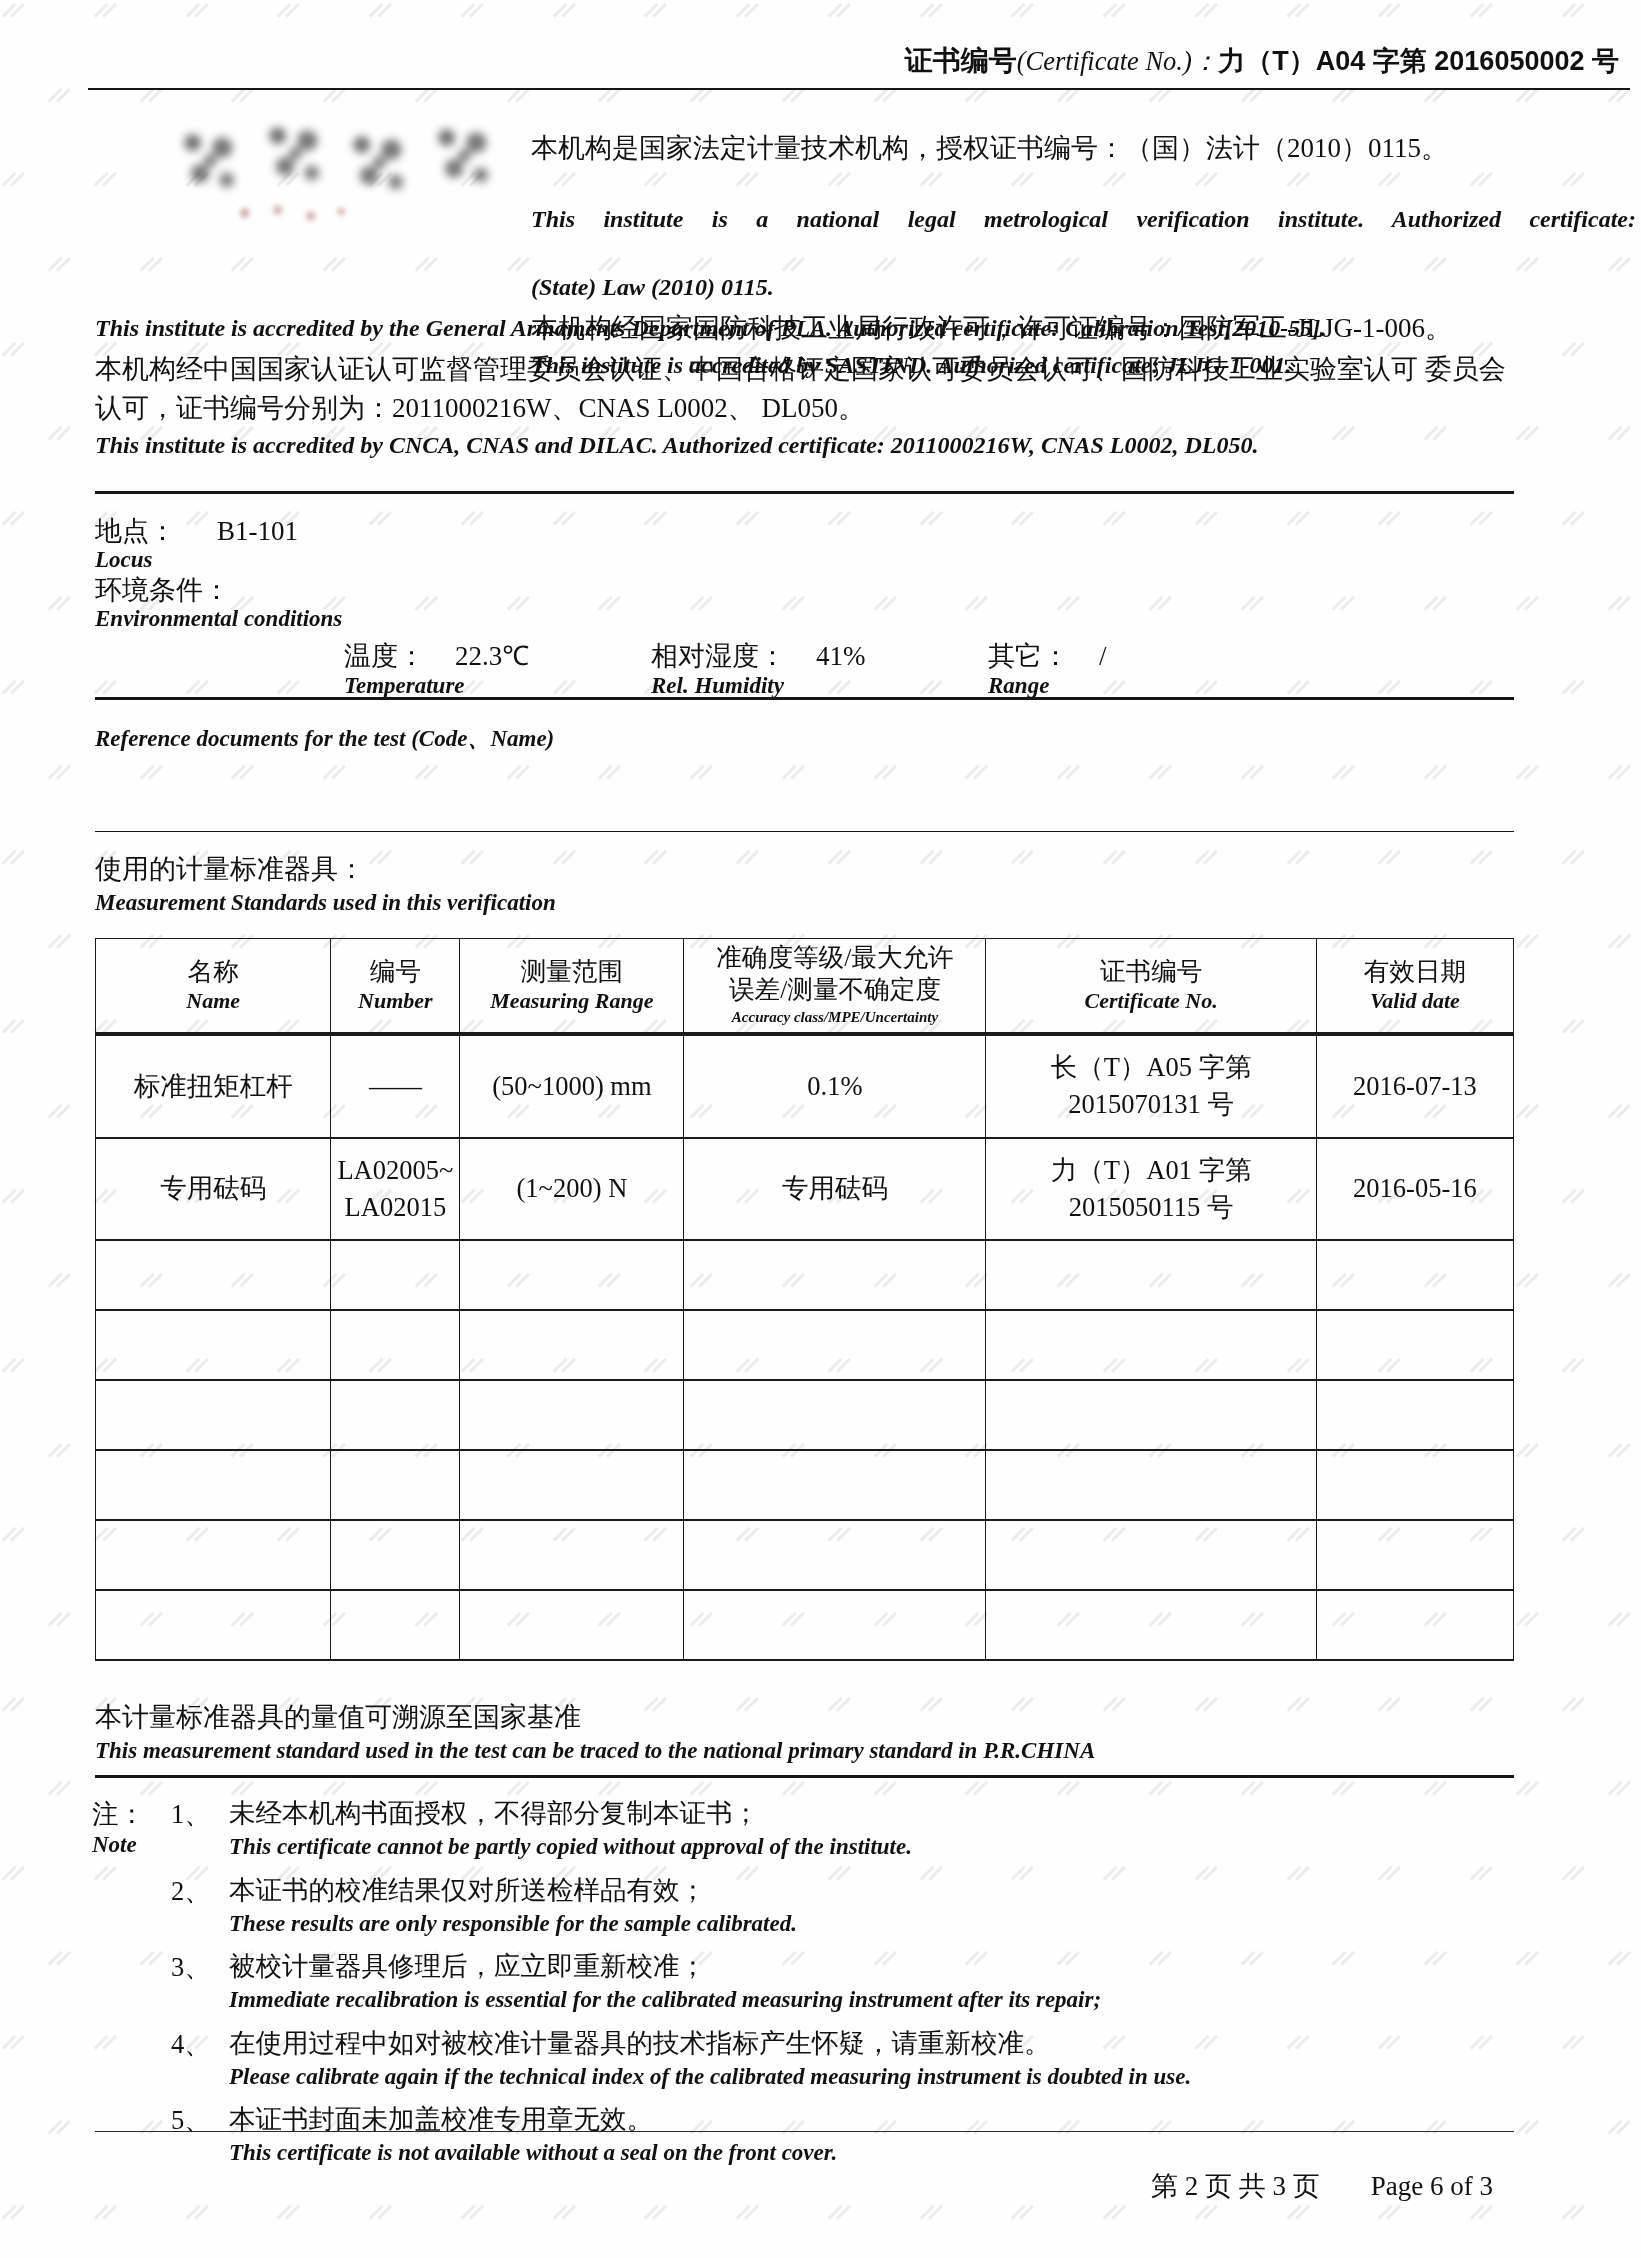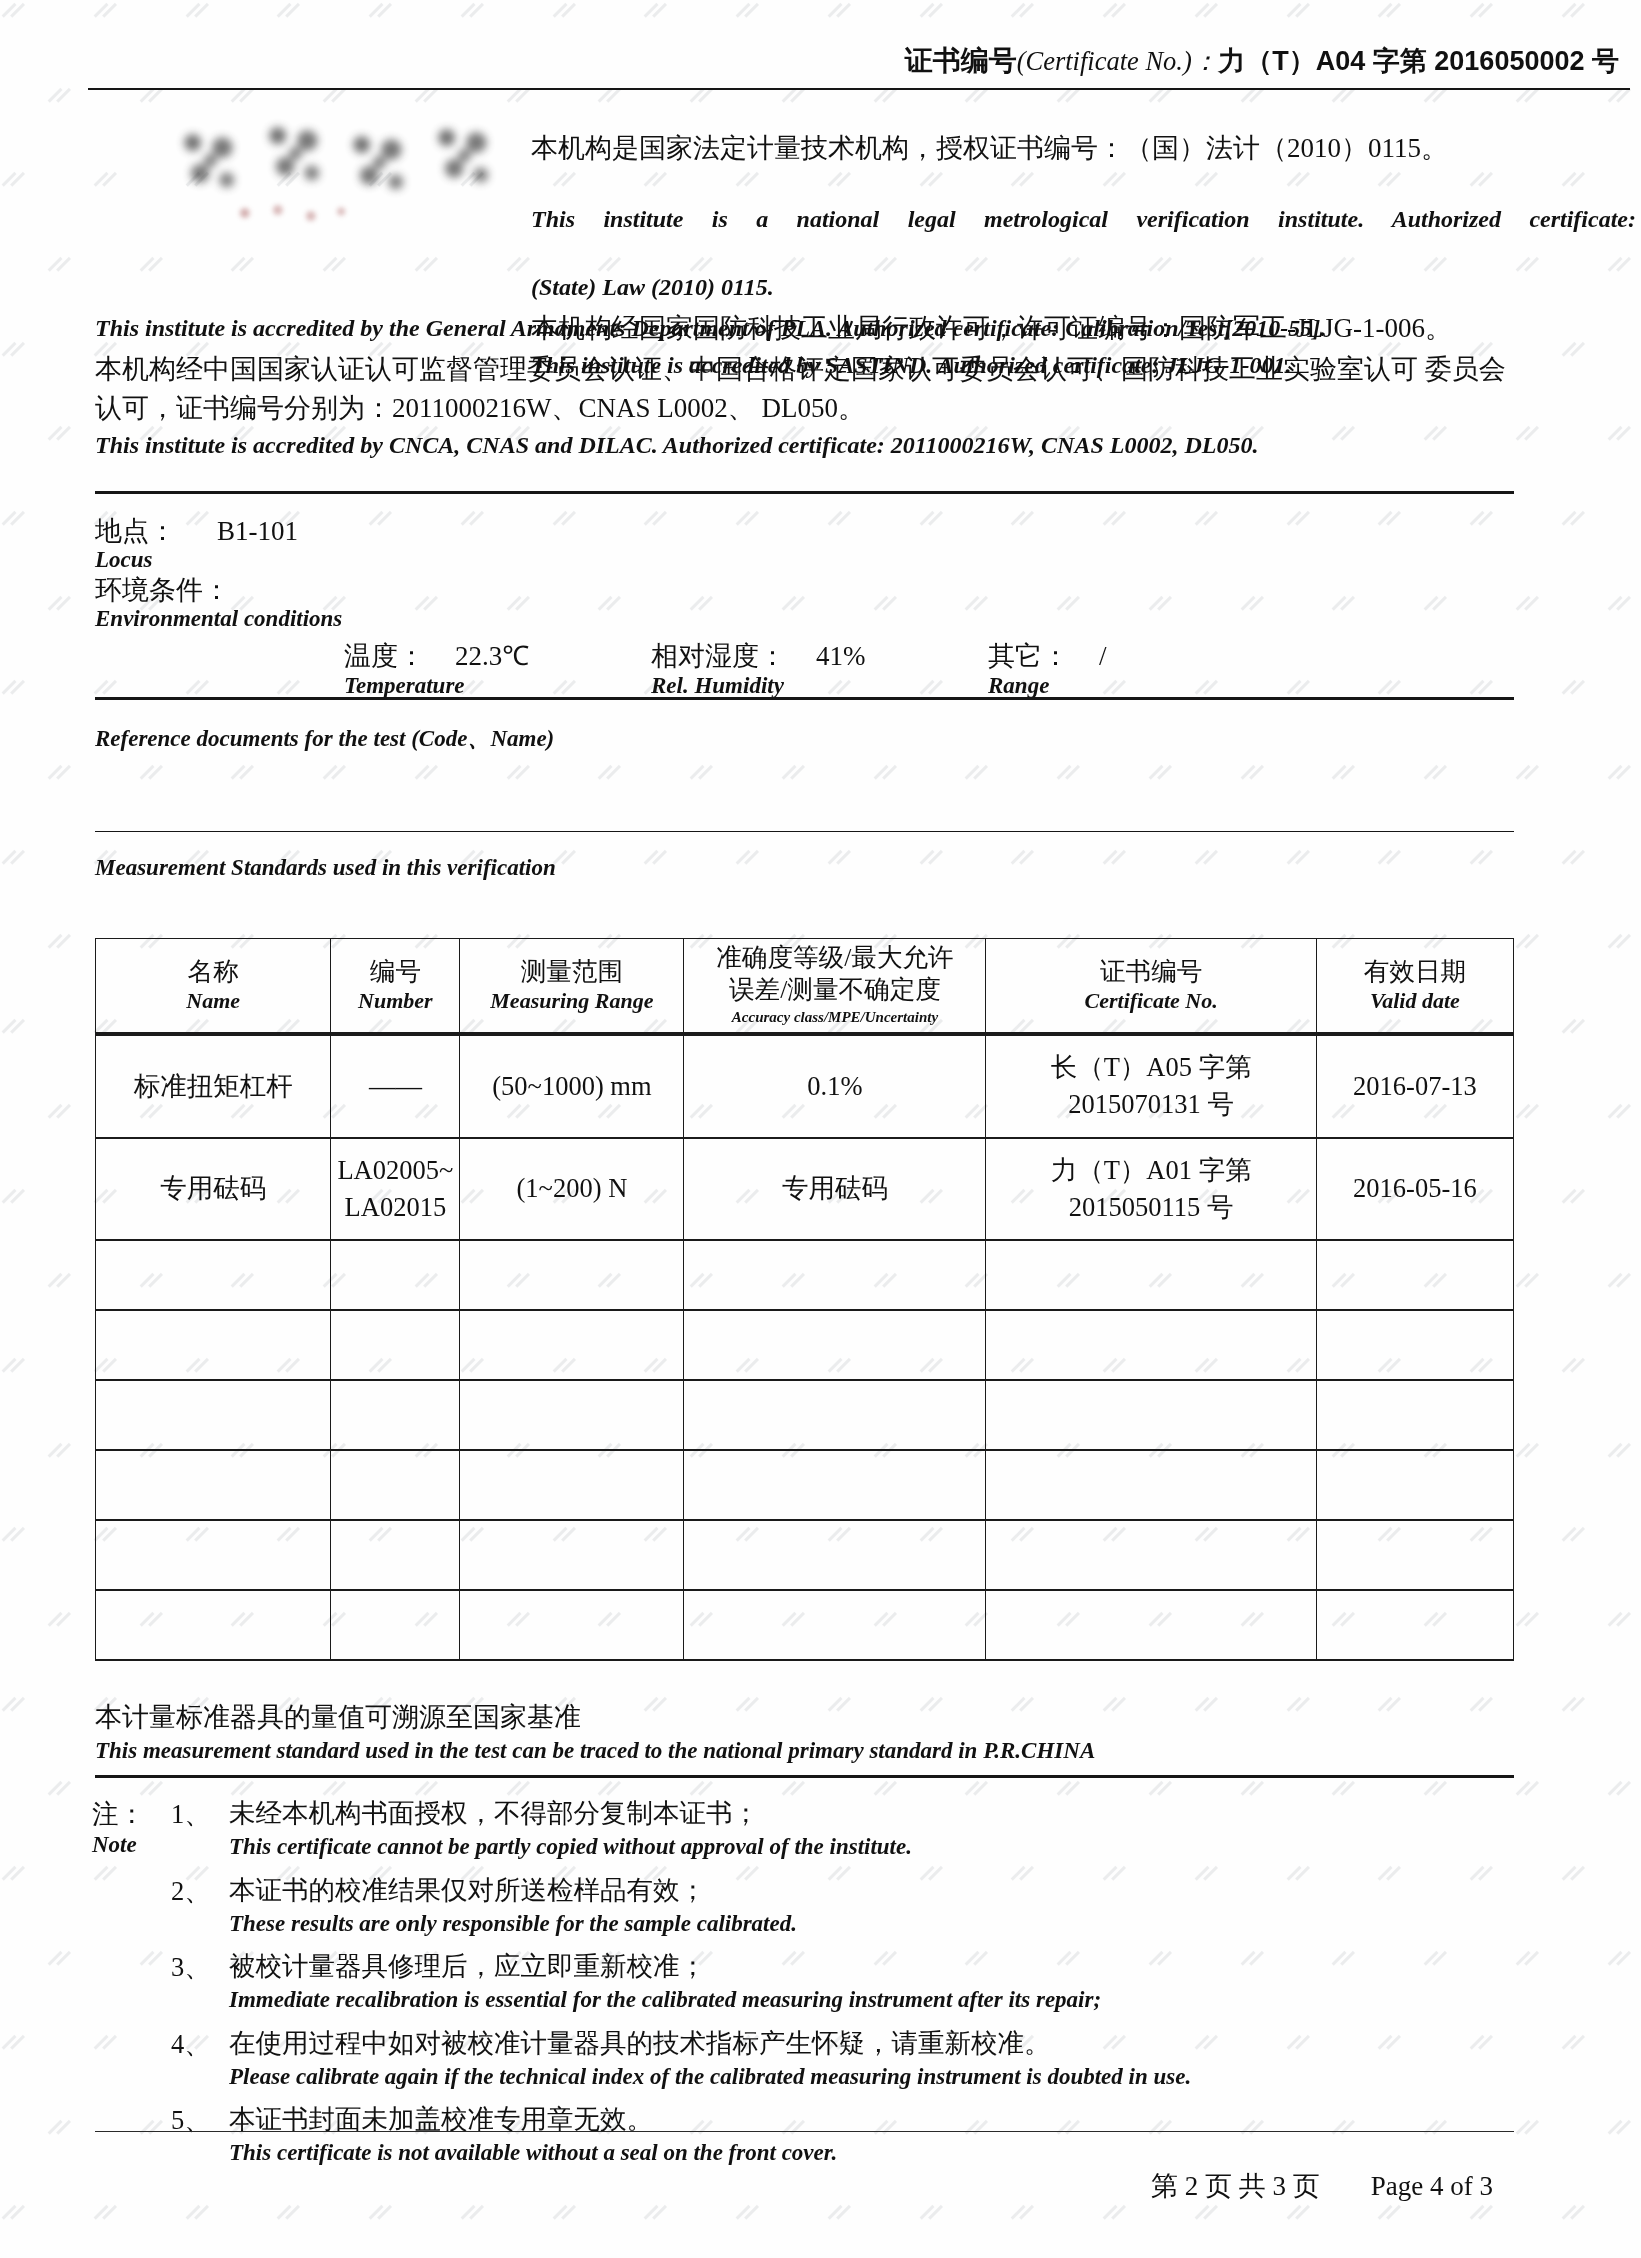--- a/index.html
+++ b/index.html
@@ -664,20 +664,21 @@
 
   <div class="rule" style="top:697px"></div>
 
   <div class="sec-ref">
     <div class="ref-en en">Reference documents for the test (Code、Name)</div>
   </div>
 
   <div class="rule thin" style="top:831px"></div>
 
   <div class="sec-std">
+    <div class="std-cn">使用的计量标准器具：</div>
     <div class="std-en en">Measurement Standards used in this verification</div>
   </div>
 
   <table class="std">
     <colgroup>
         <col class="c0">
         <col class="c1">
         <col class="c2">
         <col class="c3">
         <col class="c4">
@@ -849,16 +850,16 @@
           <span class="n-gut"></span>
           <span class="n-num"></span>
           <span class="n-en en">This certificate is not available without a seal on the front cover.</span>
         </div>
     </div>
   </div>
 
   <div class="rule-bottom"></div>
 
   <div class="footer">
-    <span>第 2 页 共 3 页</span><span class="f-en">Page 4 of 3</span>
+    <span>第 2 页 共 3 页</span><span class="f-en">Page 6 of 3</span>
   </div>
 </div>
 
 
 </body></html>

